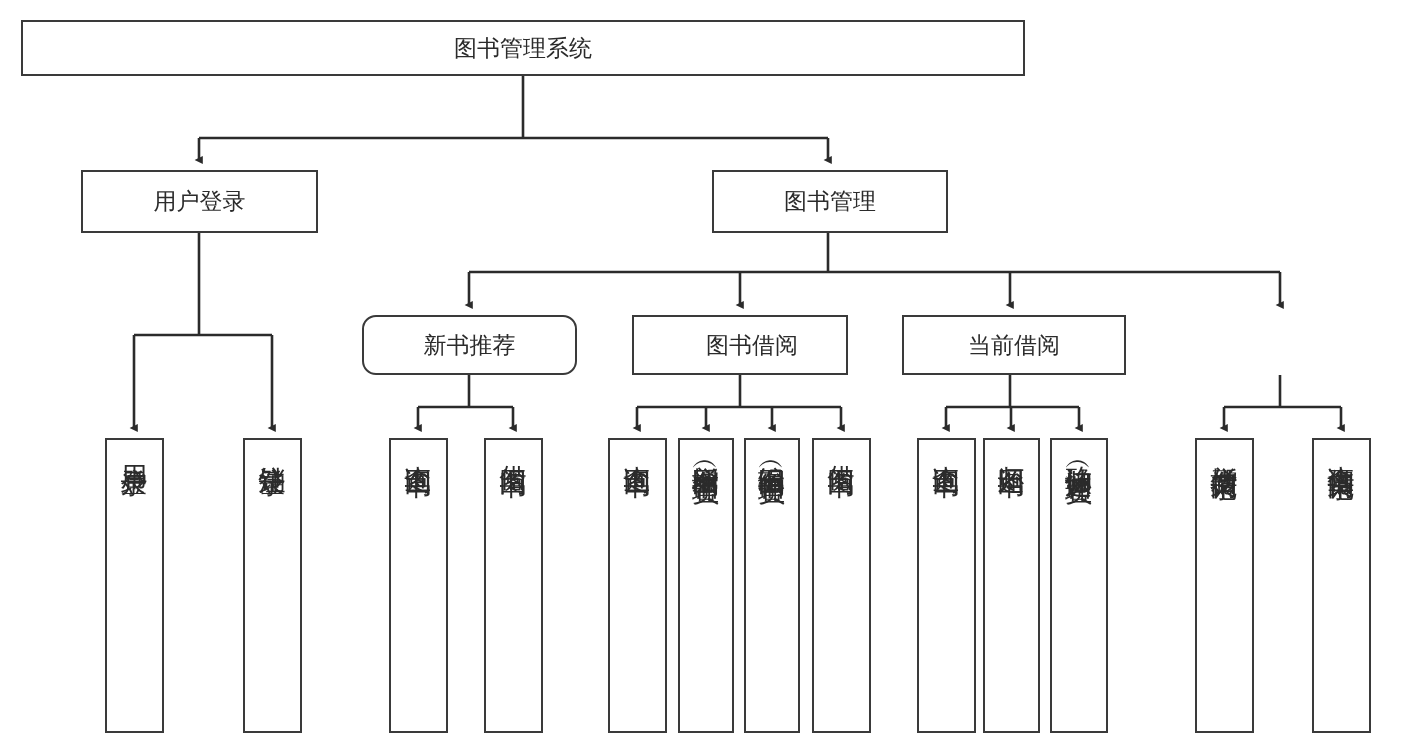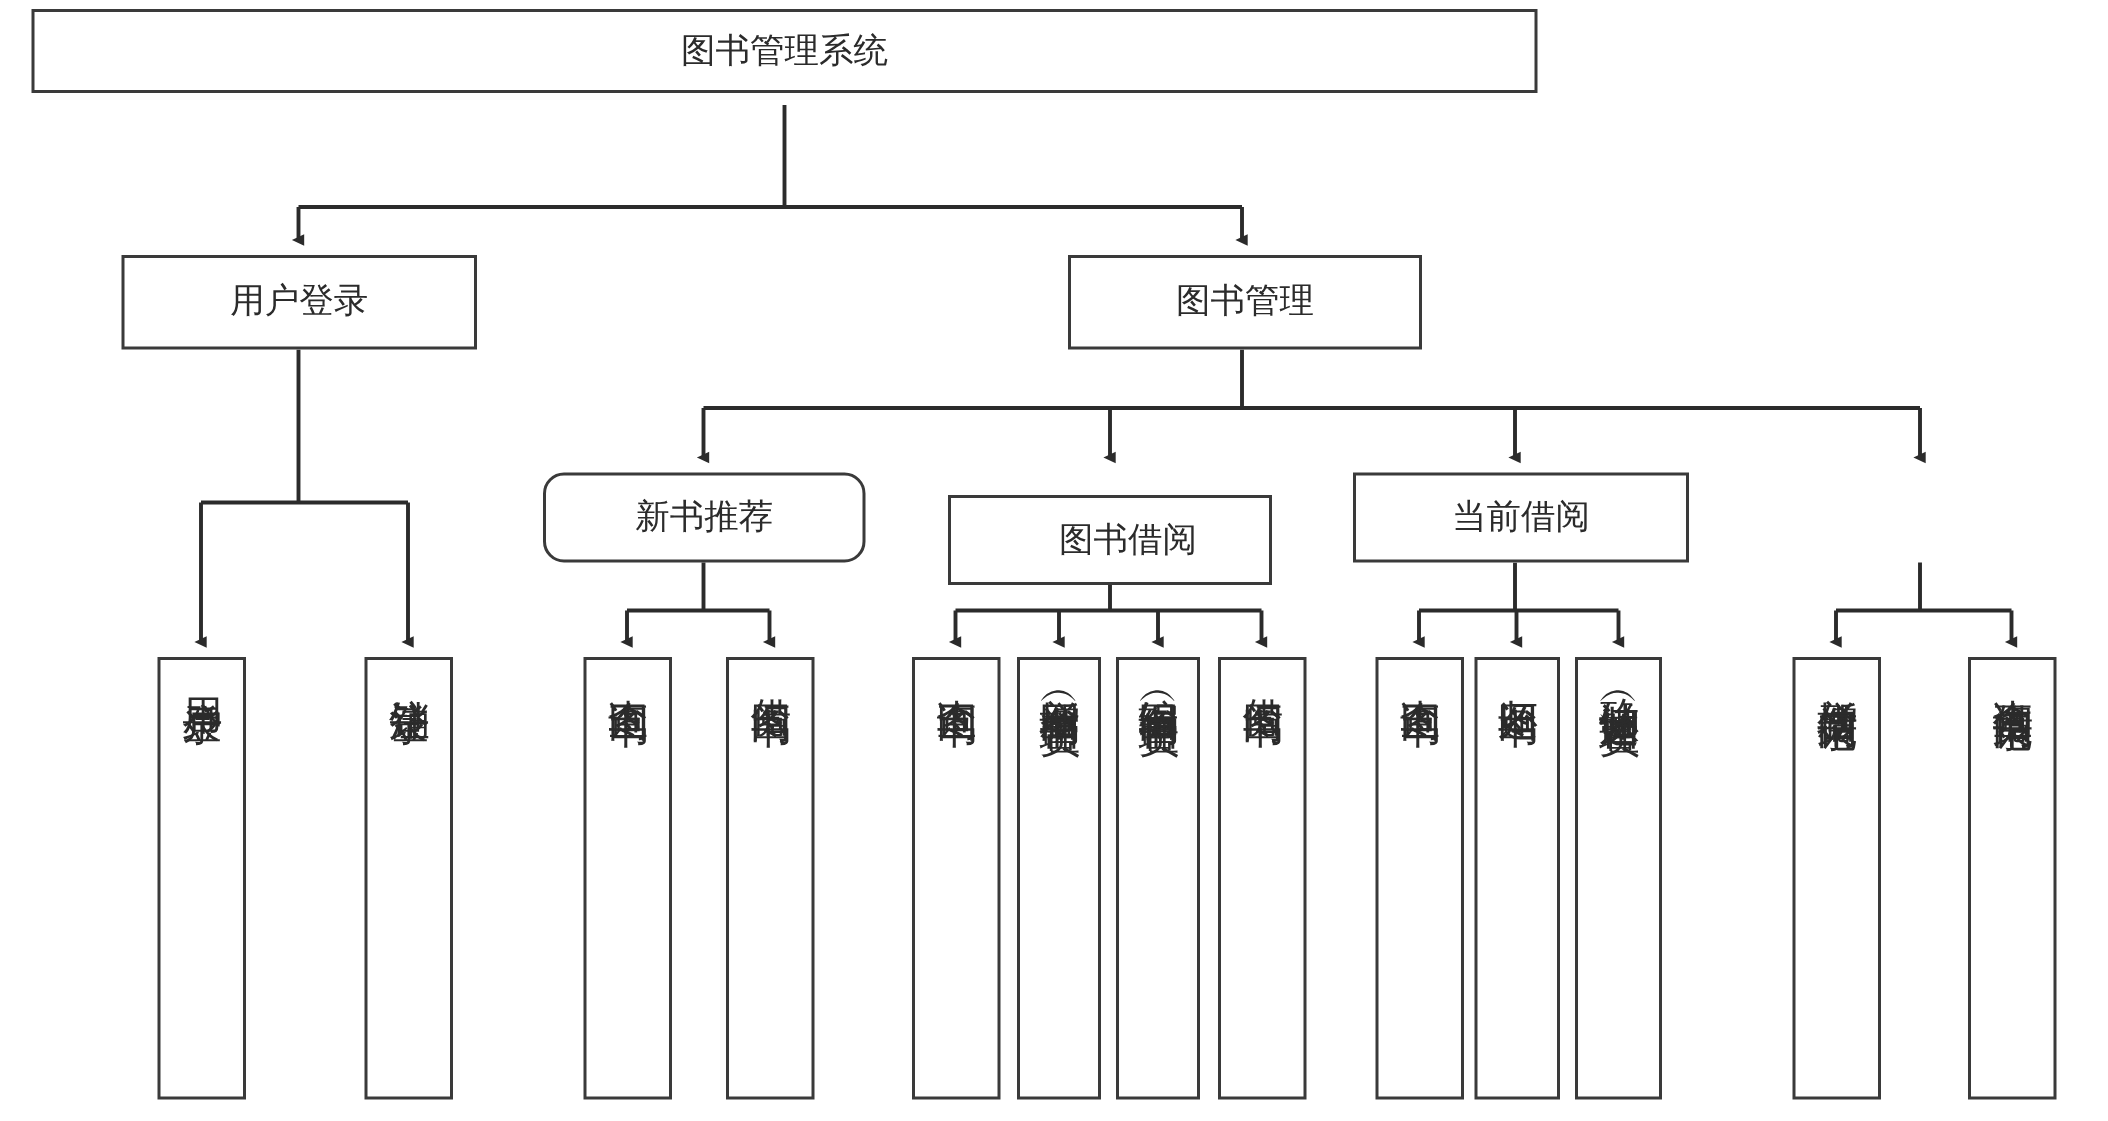--- a/index.html
+++ b/index.html
@@ -118,35 +118,35 @@
       <path d="M1011,407 L1011,428" marker-end="url(#arrowhead)"></path>
       <path d="M1079,407 L1079,428" marker-end="url(#arrowhead)"></path>
 
       <path d="M1280,375 L1280,407"></path>
       <path d="M1224,407 L1341,407"></path>
       <path d="M1224,407 L1224,428" marker-end="url(#arrowhead)"></path>
       <path d="M1341,407 L1341,428" marker-end="url(#arrowhead)"></path>
     </g>
   </svg>
 
-  <div class="node horizontal" style="left:21px; top:6px; width:1004px; height:56px;">
+  <div class="node horizontal" style="left:21px; top:20px; width:1004px; height:56px;">
     <span class="node-label">图书管理系统</span>
   </div>
 
   <div class="node horizontal" style="left:81px; top:170px; width:237px; height:63px;">
     <span class="node-label">用户登录</span>
   </div>
   <div class="node horizontal" style="left:712px; top:170px; width:236px; height:63px;align-items:center;">
     <span class="node-label">图书管理</span>
   </div>
 
   <div class="node horizontal" style="left:362px; top:315px; width:215px; height:60px;border-radius:14px;">
     <span class="node-label">新书推荐</span>
   </div>
-  <div class="node horizontal" style="left:632px; top:330px; width:216px; height:60px;padding-left:24px;">
+  <div class="node horizontal" style="left:632px; top:315px; width:216px; height:60px;padding-left:24px;">
     <span class="node-label">图书借阅</span>
   </div>
   <div class="node horizontal" style="left:902px; top:315px; width:224px; height:60px;">
     <span class="node-label">当前借阅</span>
   </div>
 
   <div class="node vertical" style="left:105px; top:438px; width:59px; height:295px;">
     <span class="node-label">用户登录</span>
   </div>
   <div class="node vertical" style="left:243px; top:438px; width:59px; height:295px;">

